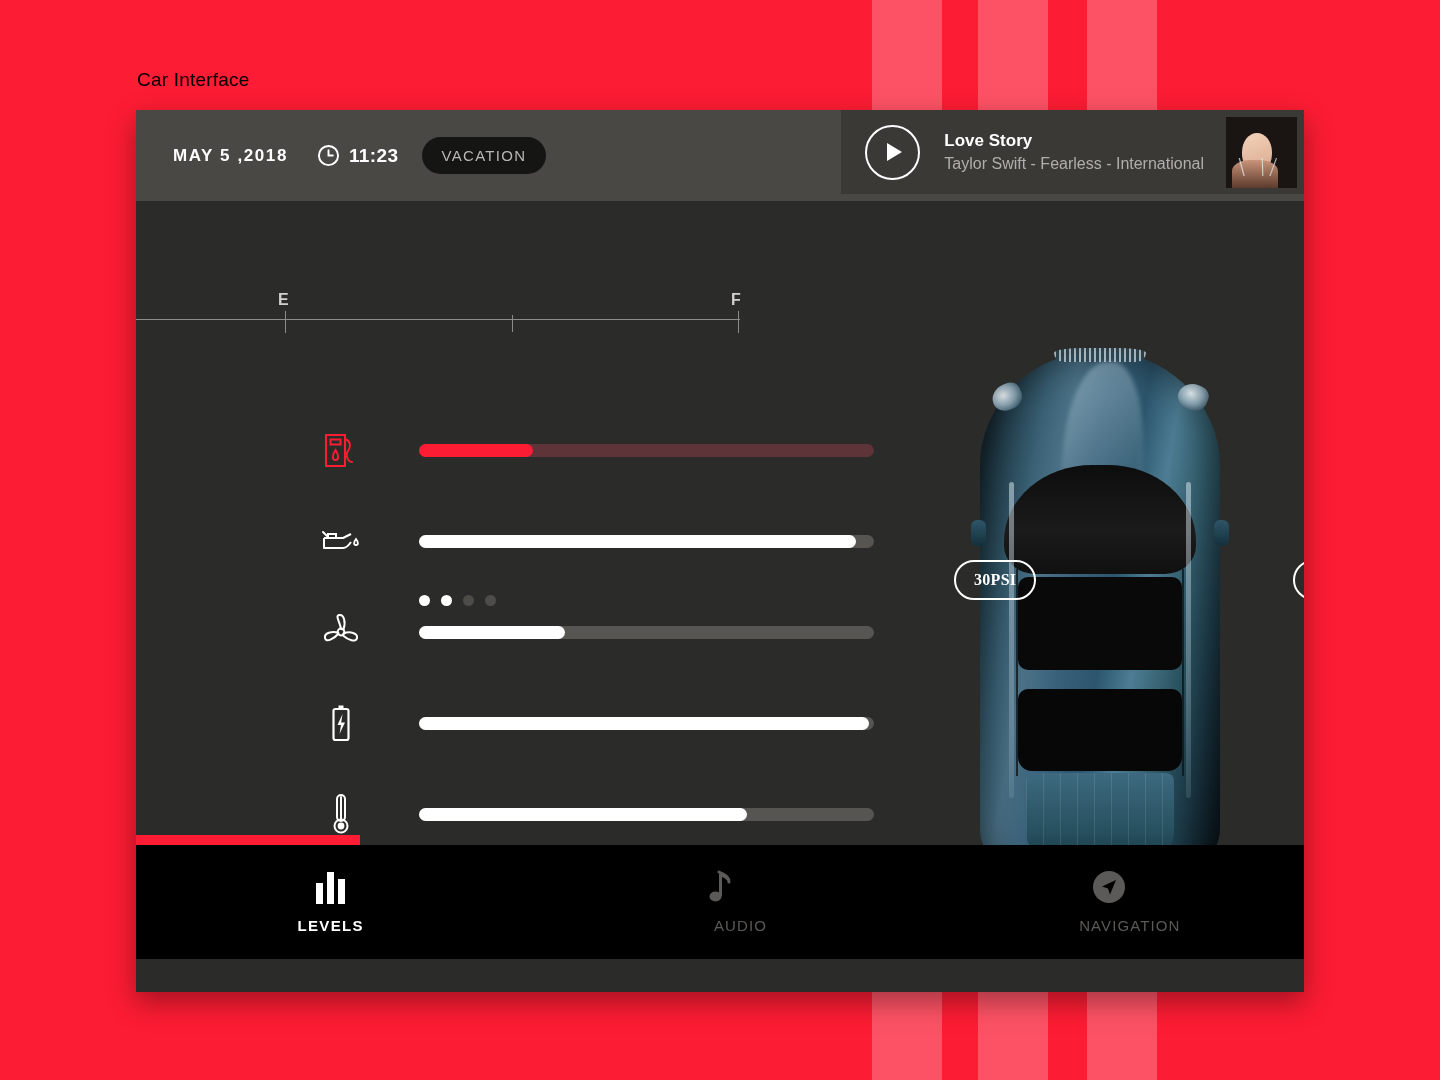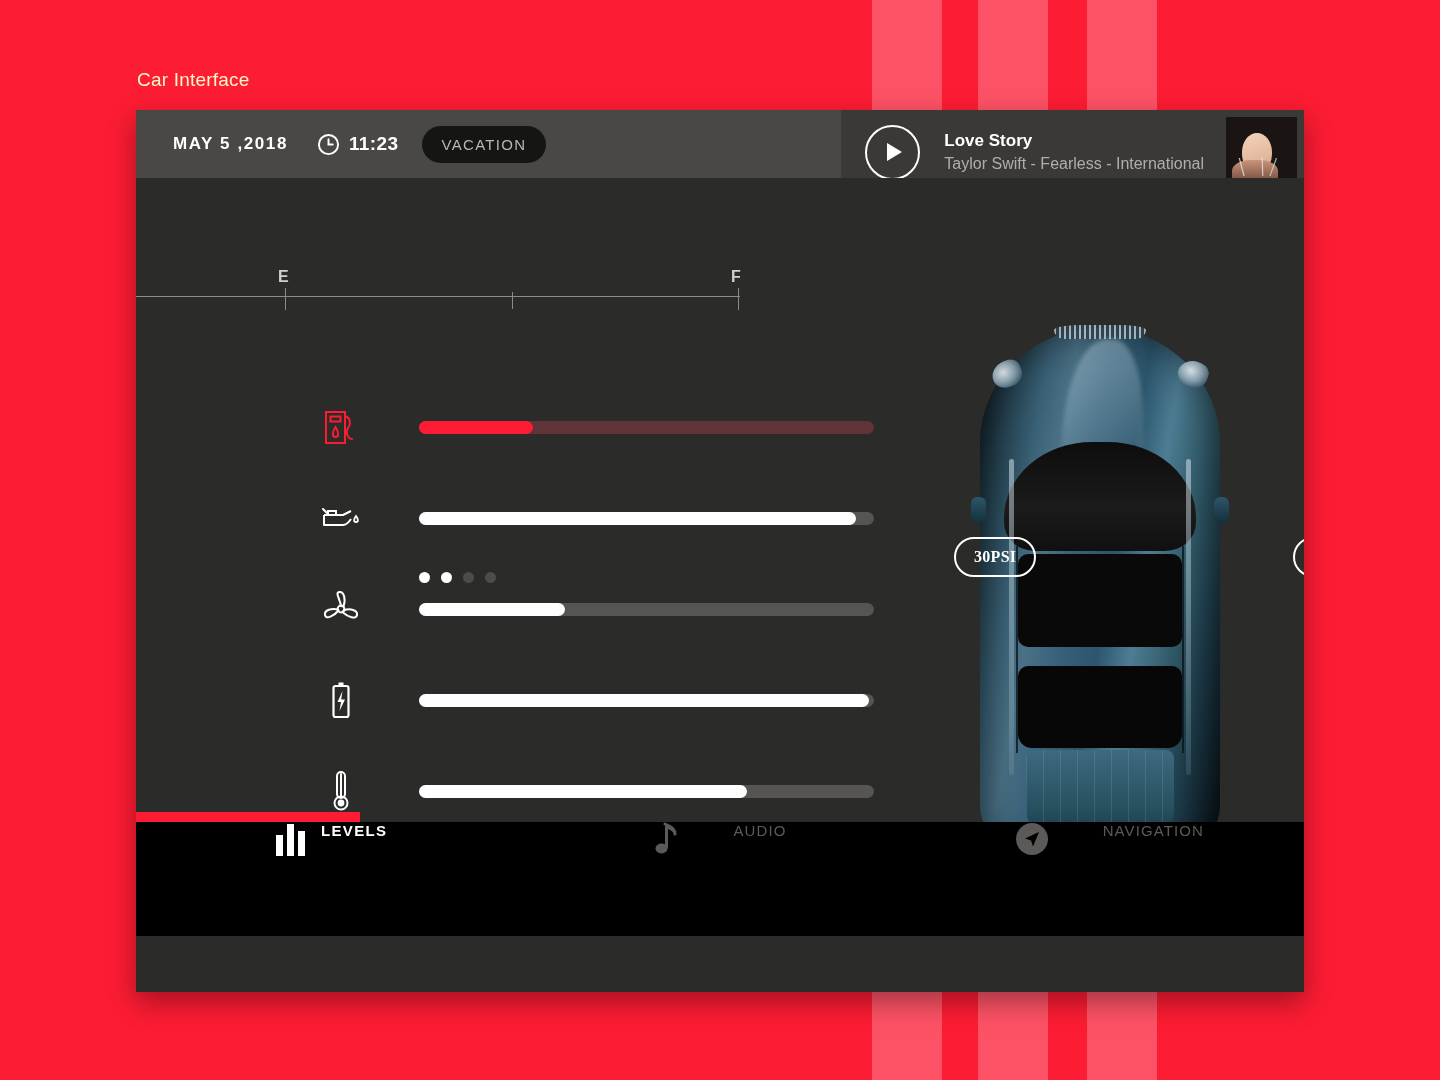--- a/index.html
+++ b/index.html
@@ -13,35 +13,35 @@
   
   .stripes { position:absolute; inset:0; }
   .stripe { position:absolute; top:0; bottom:0; background:#fd5265; }
   .stripe.s1 { left:872px; width:70px; }
   .stripe.s2 { left:978px; width:70px; }
   .stripe.s3 { left:1087px; width:70px; }
 
   
   .page-title {
     position:absolute; left:137px; top:69px;
-    font-size:19px; color:#fef9c3; letter-spacing:.2px;
+    font-size:19px; color:#000000; letter-spacing:.2px;
   }
 
   
   .dash {
     position:absolute; left:136px; top:110px;
     width:1168px; height:882px;
     background:#2b2b29;
     box-shadow:0 10px 26px rgba(0,0,0,.35);
     overflow:hidden;
   }
 
   
   .header {
-    position:relative; height:68px; width:100%;
+    position:relative; height:91px; width:100%;
     background:#4a4845;
     display:flex; align-items:center;
   }
   .hdr-left { display:flex; align-items:center; padding-left:37px; gap:0; }
   .date {
     font-size:17px; font-weight:bold; color:#ffffff;
     letter-spacing:1.6px;
   }
   .clock-wrap { display:flex; align-items:center; margin-left:29px; gap:9px; }
   .clock-icon { width:23px; height:23px; display:block; }
@@ -255,22 +255,22 @@
   
   .nav-progress {
     position:absolute; left:0; bottom:114px;
     width:224px; height:10px; background:#fc1c33;
   }
   .navbar {
     position:absolute; left:0; bottom:0; width:100%; height:114px;
     background:#000000; display:flex;
   }
   .nav-item {
-    flex:1; display:flex; flex-direction:row;
-    align-items:flex-start; justify-content:center; gap:13px;
+    flex:1; display:flex; flex-direction:column;
+    align-items:center; justify-content:center; gap:13px;
     color:#5c5a58;
   }
   .nav-item.active { color:#ffffff; }
   .nav-ico { height:34px; display:flex; align-items:flex-end; justify-content:center; }
   .nav-lbl { font-size:15px; letter-spacing:1.3px; font-weight:bold; }
   .nav-item:not(.active) .nav-lbl { font-weight:normal; letter-spacing:1.1px;margin-left:41px; }
 </style>
 </head>
 <body>
 

